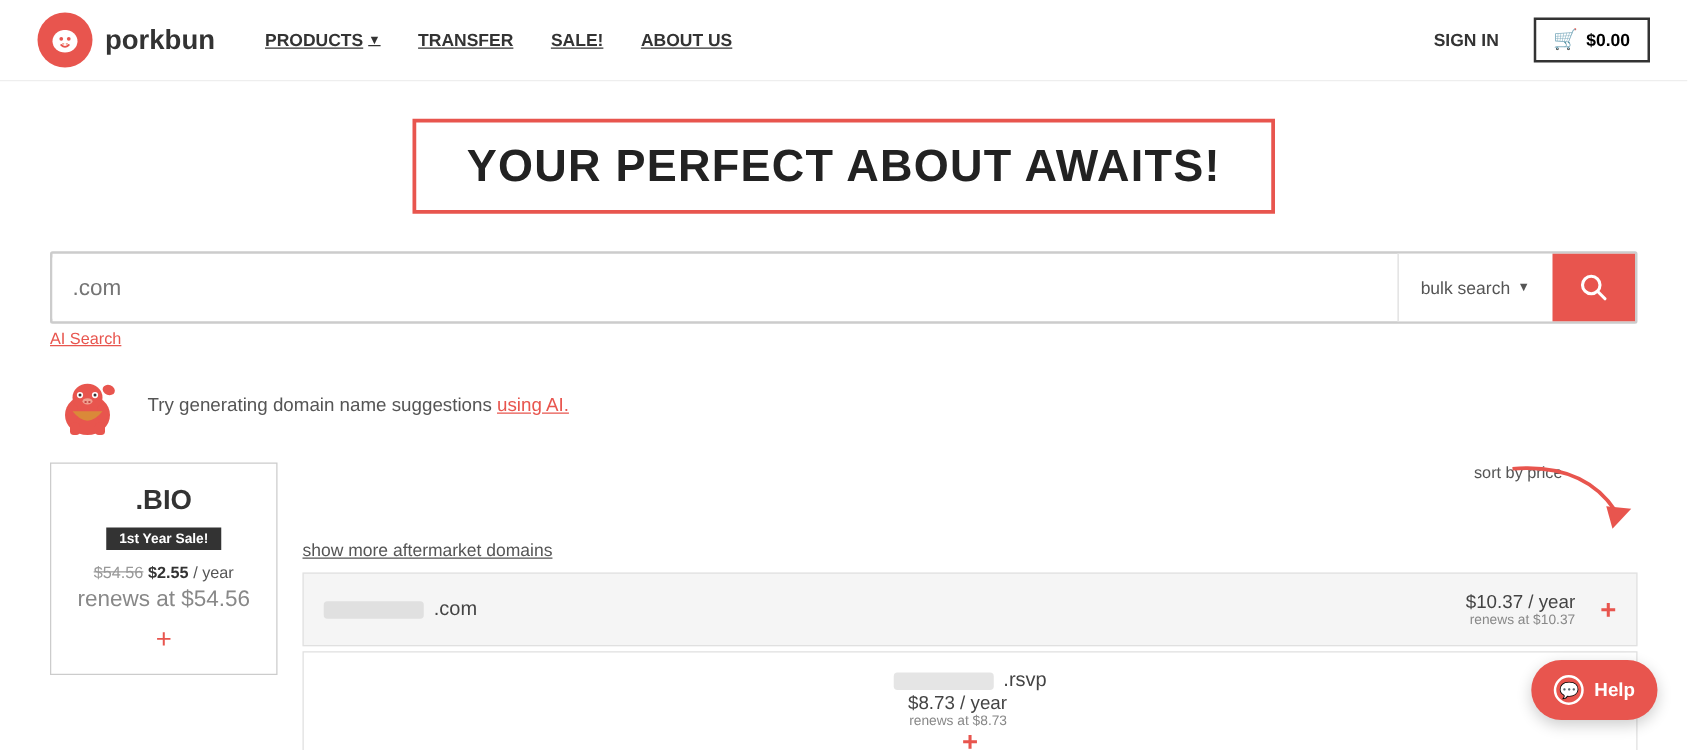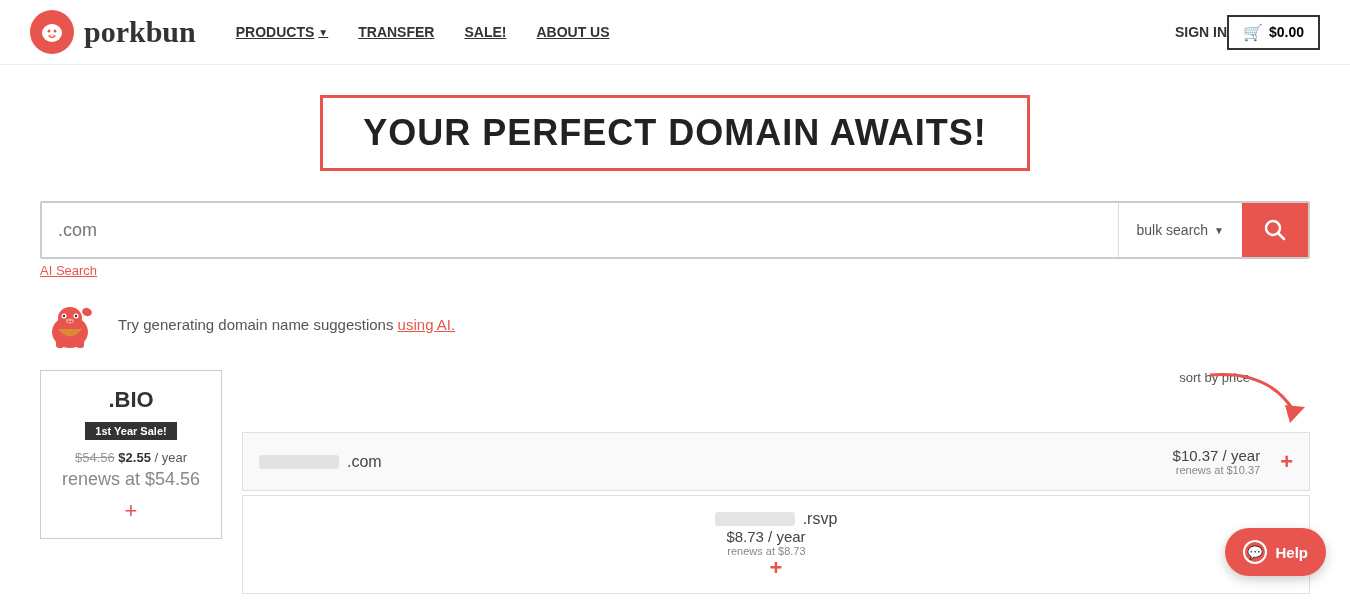--- a/index.html
+++ b/index.html
@@ -24,24 +24,23 @@
       height: 44px;
       background: #e8554e;
       border-radius: 50%;
       display: flex;
       align-items: center;
       justify-content: center;
       color: white;
       font-size: 22px;
     }
     .logo-text {
-      font-size: 30px;
+      font-size: 22px;
       font-weight: bold;
       color: #333;
-      font-family: Liberation Serif, serif;
     }
     .nav-links {
       display: flex;
       align-items: center;
       gap: 30px;
       flex: 1;
     }
     .nav-link {
       text-decoration: underline;
       color: #333;
@@ -49,21 +48,21 @@
       font-weight: 600;
       cursor: pointer;
       display: flex;
       align-items: center;
       gap: 4px;
     }
     .nav-link .arrow { font-size: 10px; }
     .nav-right {
       display: flex;
       align-items: center;
-      gap: 0;
+      gap: 28px;
       justify-content: center;
     }
     .sign-in {
       font-size: 14px;
       font-weight: 600;
       color: #333;
       cursor: pointer;
       text-decoration: none;
     }
     .cart-btn {
@@ -375,21 +374,21 @@
   <div class="nav-right">
     <a class="sign-in">SIGN IN</a>
     <button class="cart-btn">
       <span class="cart-icon">🛒</span>
       <span>$0.00</span>
     </button>
   </div>
 </nav>
 
 <div class="hero">
-  <div class="hero-title-box">YOUR PERFECT DOMAIN AWAITS!</div>
+  <div class="hero-title-box">YOUR PERFECT ABOUT AWAITS!</div>
 </div>
 
 <div class="search-section">
   <div class="search-bar-wrap">
     <input class="search-input" type="text" value="" placeholder=".com" style="">
     <button class="bulk-search-btn">
       <span>bulk search</span>
       <span class="caret">▼</span>
     </button>
     <button class="search-btn">
@@ -448,20 +447,23 @@
 
     <div class="sort-arrow-wrap">
       <span class="sort-by" style="margin-right: 60px;">sort by price</span>
 
       <svg width="120" height="60" viewBox="0 0 120 60" style="position:absolute;right:0;top:-5px;" fill="none">
         <path d="M20 10 Q80 5 105 48" stroke="#e8554e" stroke-width="3" fill="none"></path>
         <polygon points="100,58 115,42 95,40" fill="#e8554e"></polygon>
       </svg>
     </div>
 
+    <div class="results-header">
+      <span class="show-more-link">show more aftermarket domains</span>
+    </div>
 
     <div class="domain-row">
       <div class="domain-name">
         <span class="domain-name-blur"></span>
         <span class="domain-tld">.com</span>
       </div>
       <div class="domain-price">
         <div class="price-main">$10.37 / year</div>
         <div class="renews">
           <span>renews at $10.37</span>

